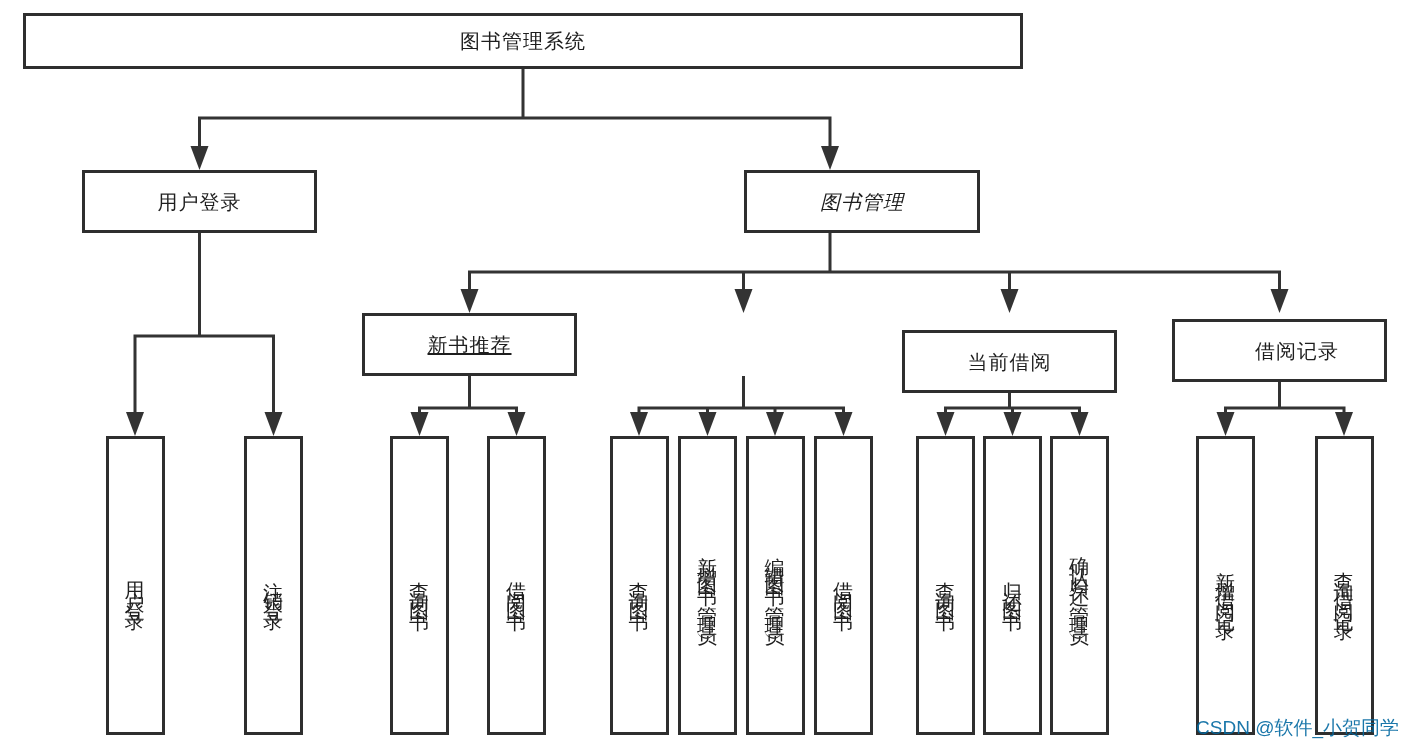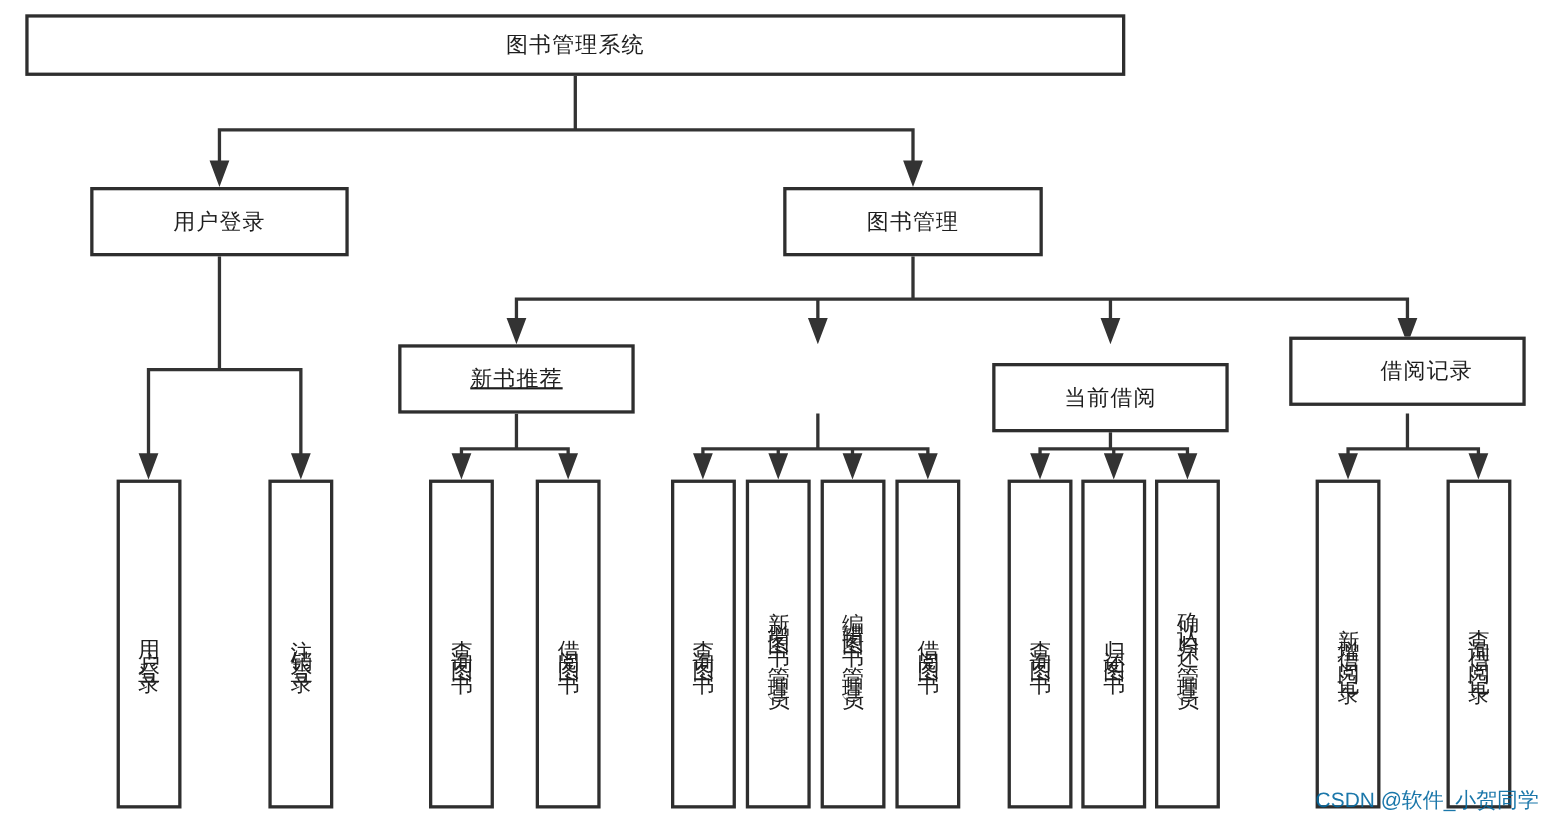--- a/index.html
+++ b/index.html
@@ -111,31 +111,31 @@
       M1335 412 L1353 412 L1344 436 Z"></path>
   </svg>
 
   <div class="box h" style="left:23px; top:13px; width:1000px; height:56px;">
     <span class="lbl">图书管理系统</span>
   </div>
 
   <div class="box h" style="left:82px; top:170px; width:235px; height:63px;">
     <span class="lbl">用户登录</span>
   </div>
-  <div class="box h" style="left:712px; top:170px; width:236px; height:63px;">
+  <div class="box h" style="left:744px; top:170px; width:236px; height:63px;font-style:italic;">
     <span class="lbl">图书管理</span>
   </div>
 
   <div class="box h" style="left:362px; top:313px; width:215px; height:63px;text-decoration:underline;">
     <span class="lbl">新书推荐</span>
   </div>
   <div class="box h" style="left:902px; top:313px; width:215px; height:63px;margin-top:17px;">
     <span class="lbl">当前借阅</span>
   </div>
-  <div class="box h" style="left:1172px; top:306px; width:215px; height:63px;padding-left:35px;">
+  <div class="box h" style="left:1172px; top:319px; width:215px; height:63px;padding-left:35px;">
     <span class="lbl">借阅记录</span>
   </div>
 
   <div class="box v" style="left:105.5px; top:436px; width:59px; height:299px;">
     <span class="lbl">用户登录</span>
   </div>
   <div class="box v" style="left:244px; top:436px; width:59px; height:299px;">
     <span class="lbl">注销登录</span>
   </div>
 

